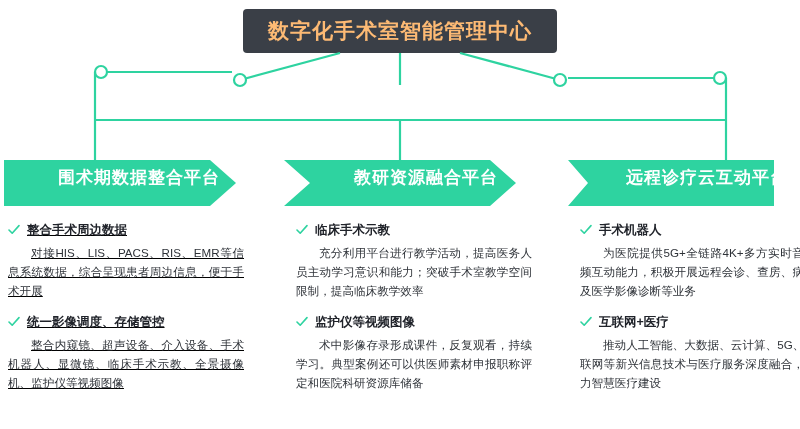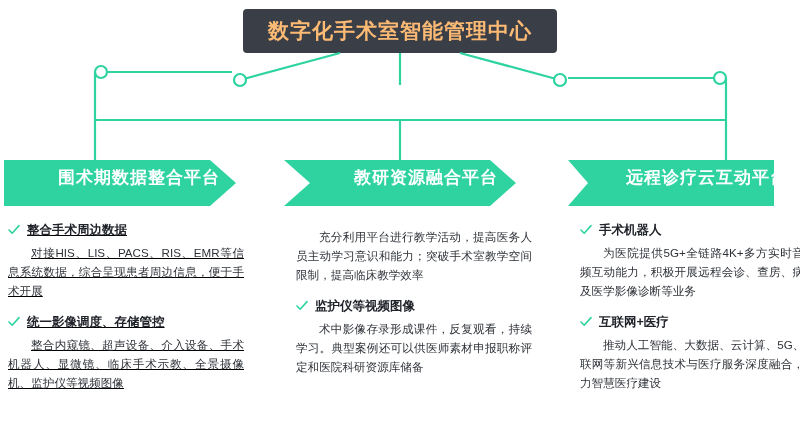--- a/index.html
+++ b/index.html
@@ -196,20 +196,26 @@
           <path d="M1,6 L4.2,9.2 L11,1.6" stroke="#2ed3a0" stroke-width="1.6" fill="none" stroke-linecap="round" stroke-linejoin="round"></path>
         </svg>
         <span class="item-title">统一影像调度、存储管控</span>
       </div>
       <div class="item-body">整合内窥镜、超声设备、介入设备、手术机器人、显微镜、临床手术示教、全景摄像机、监护仪等视频图像</div>
     </div>
   </div>
 
   <div class="col" id="col-1">
     <div class="item">
+      <div class="item-head">
+        <svg class="check-icon" viewBox="0 0 12 12" xmlns="http://www.w3.org/2000/svg">
+          <path d="M1,6 L4.2,9.2 L11,1.6" stroke="#2ed3a0" stroke-width="1.6" fill="none" stroke-linecap="round" stroke-linejoin="round"></path>
+        </svg>
+        <span class="item-title">临床手术示教</span>
+      </div>
       <div class="item-body">充分利用平台进行教学活动，提高医务人员主动学习意识和能力；突破手术室教学空间限制，提高临床教学效率</div>
     </div>
     <div class="item">
       <div class="item-head">
         <svg class="check-icon" viewBox="0 0 12 12" xmlns="http://www.w3.org/2000/svg">
           <path d="M1,6 L4.2,9.2 L11,1.6" stroke="#2ed3a0" stroke-width="1.6" fill="none" stroke-linecap="round" stroke-linejoin="round"></path>
         </svg>
         <span class="item-title">监护仪等视频图像</span>
       </div>
       <div class="item-body">术中影像存录形成课件，反复观看，持续学习。典型案例还可以供医师素材申报职称评定和医院科研资源库储备</div>

